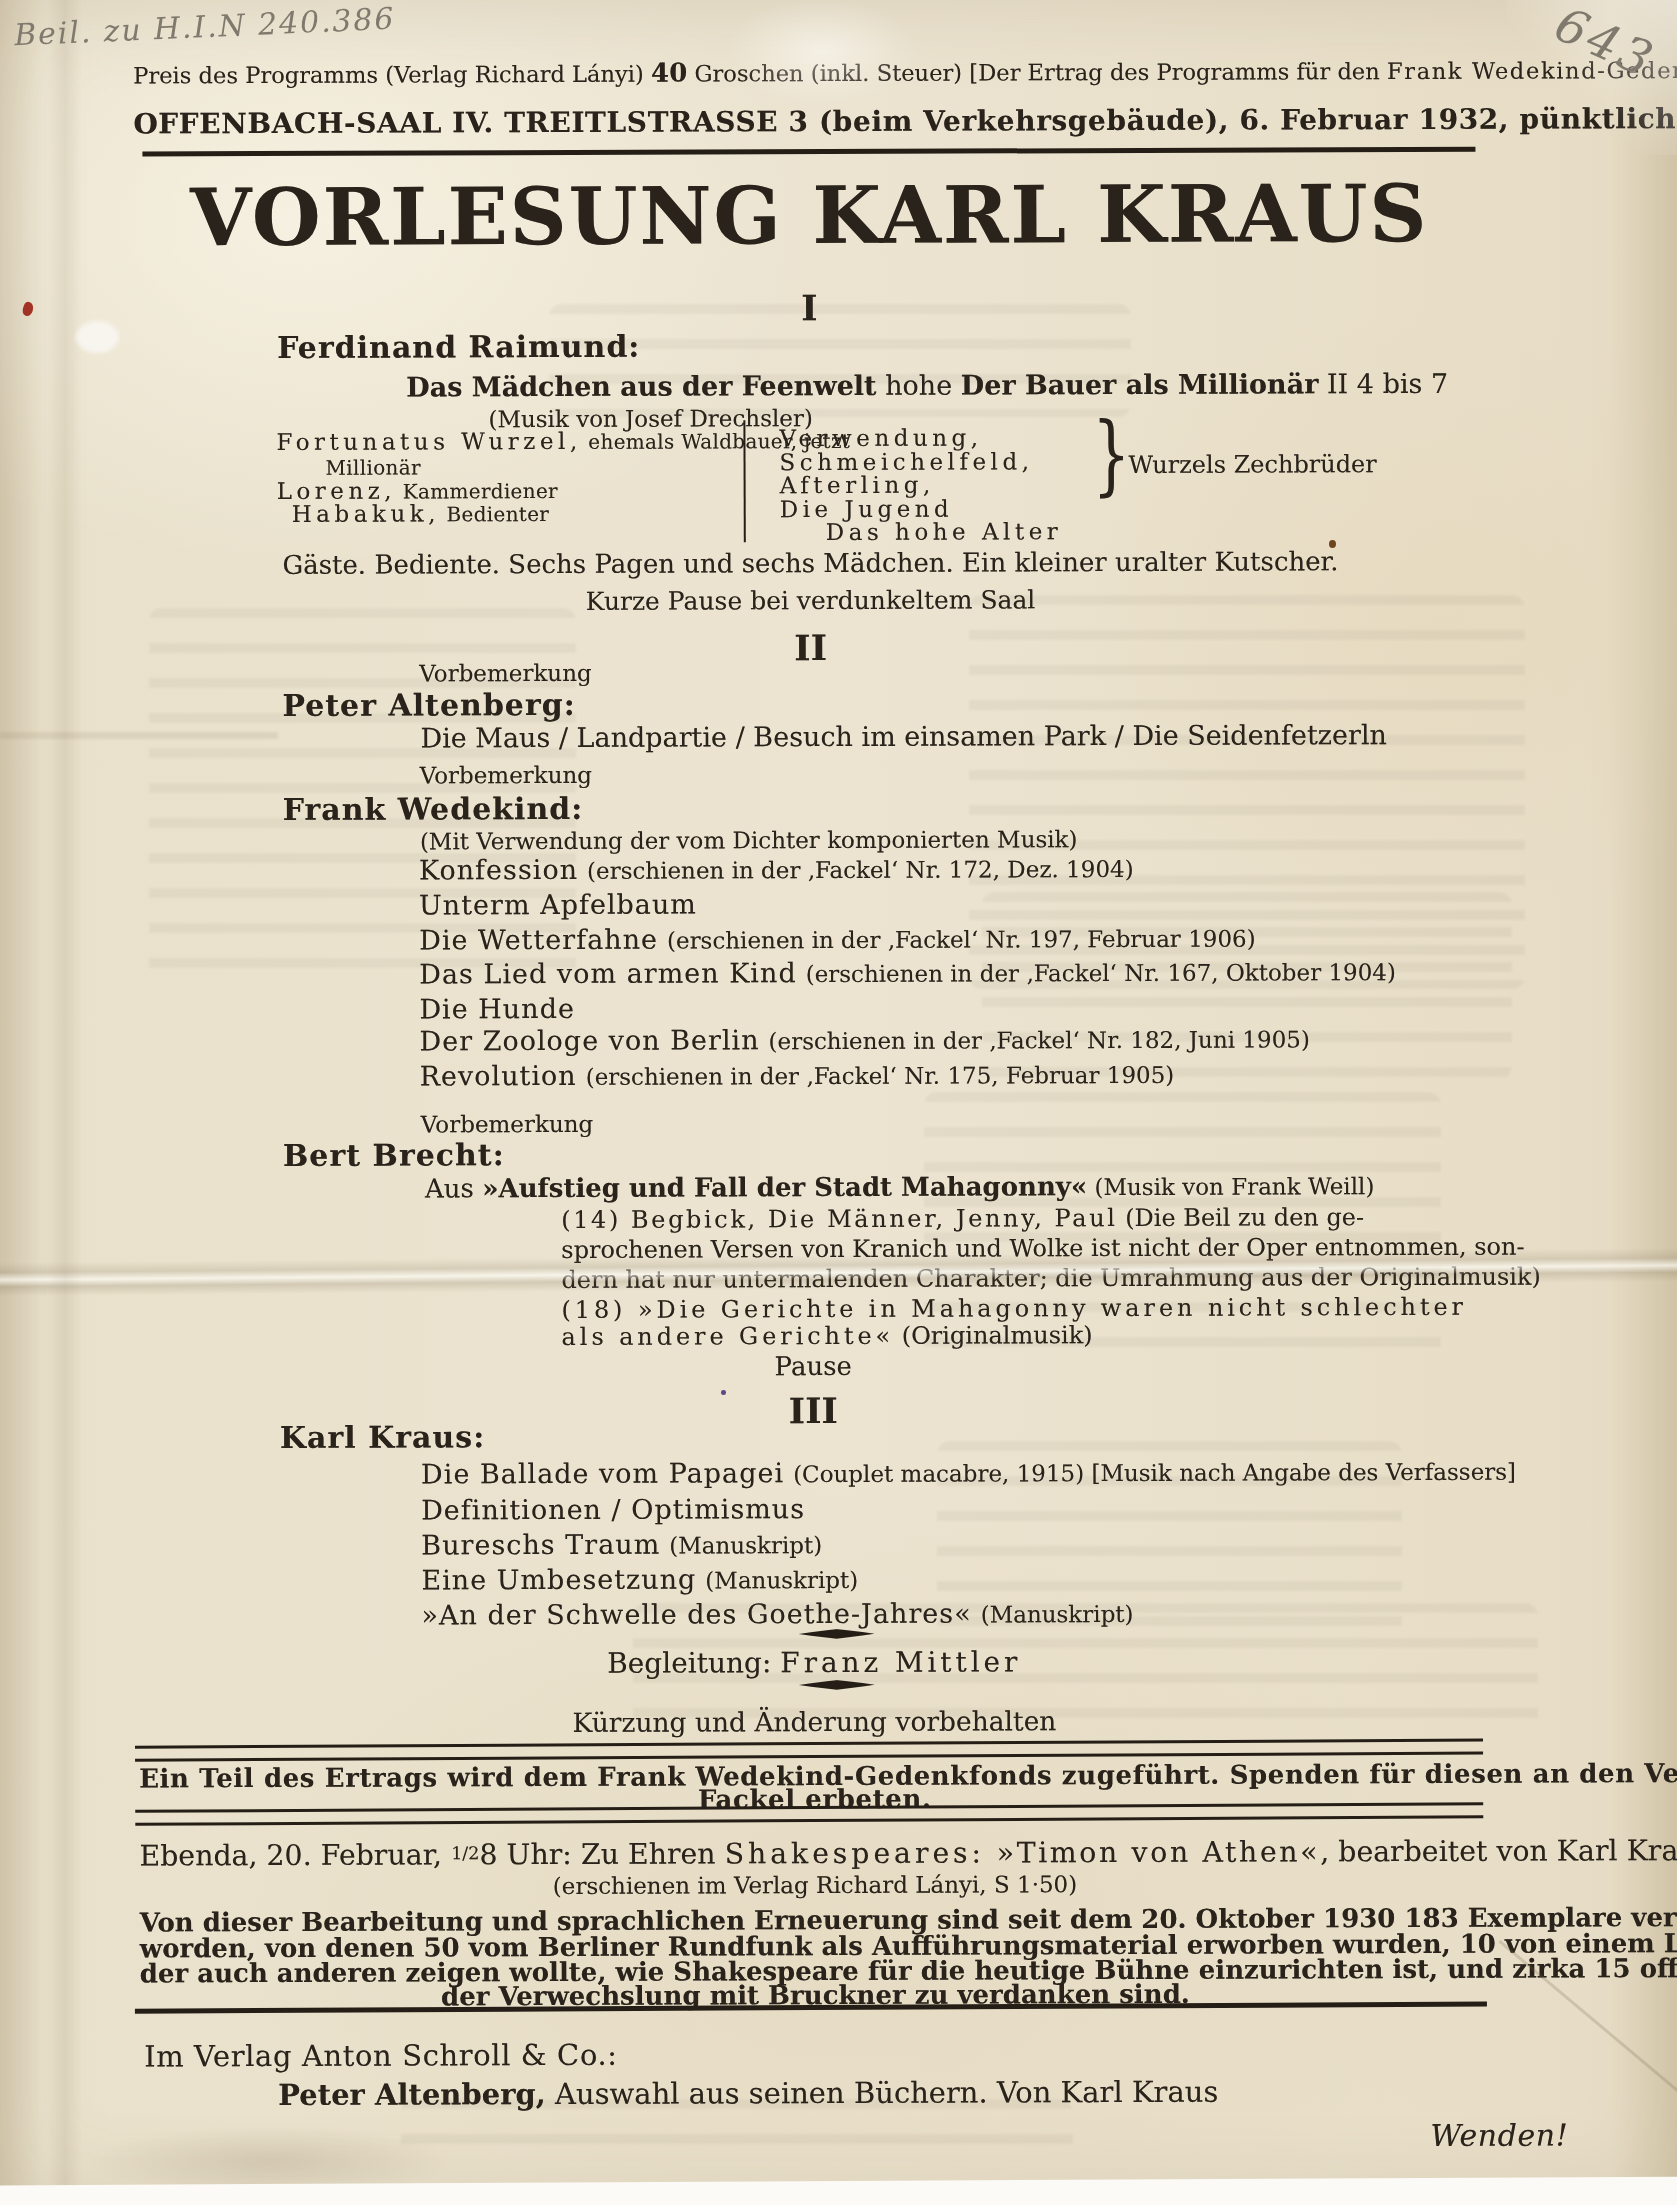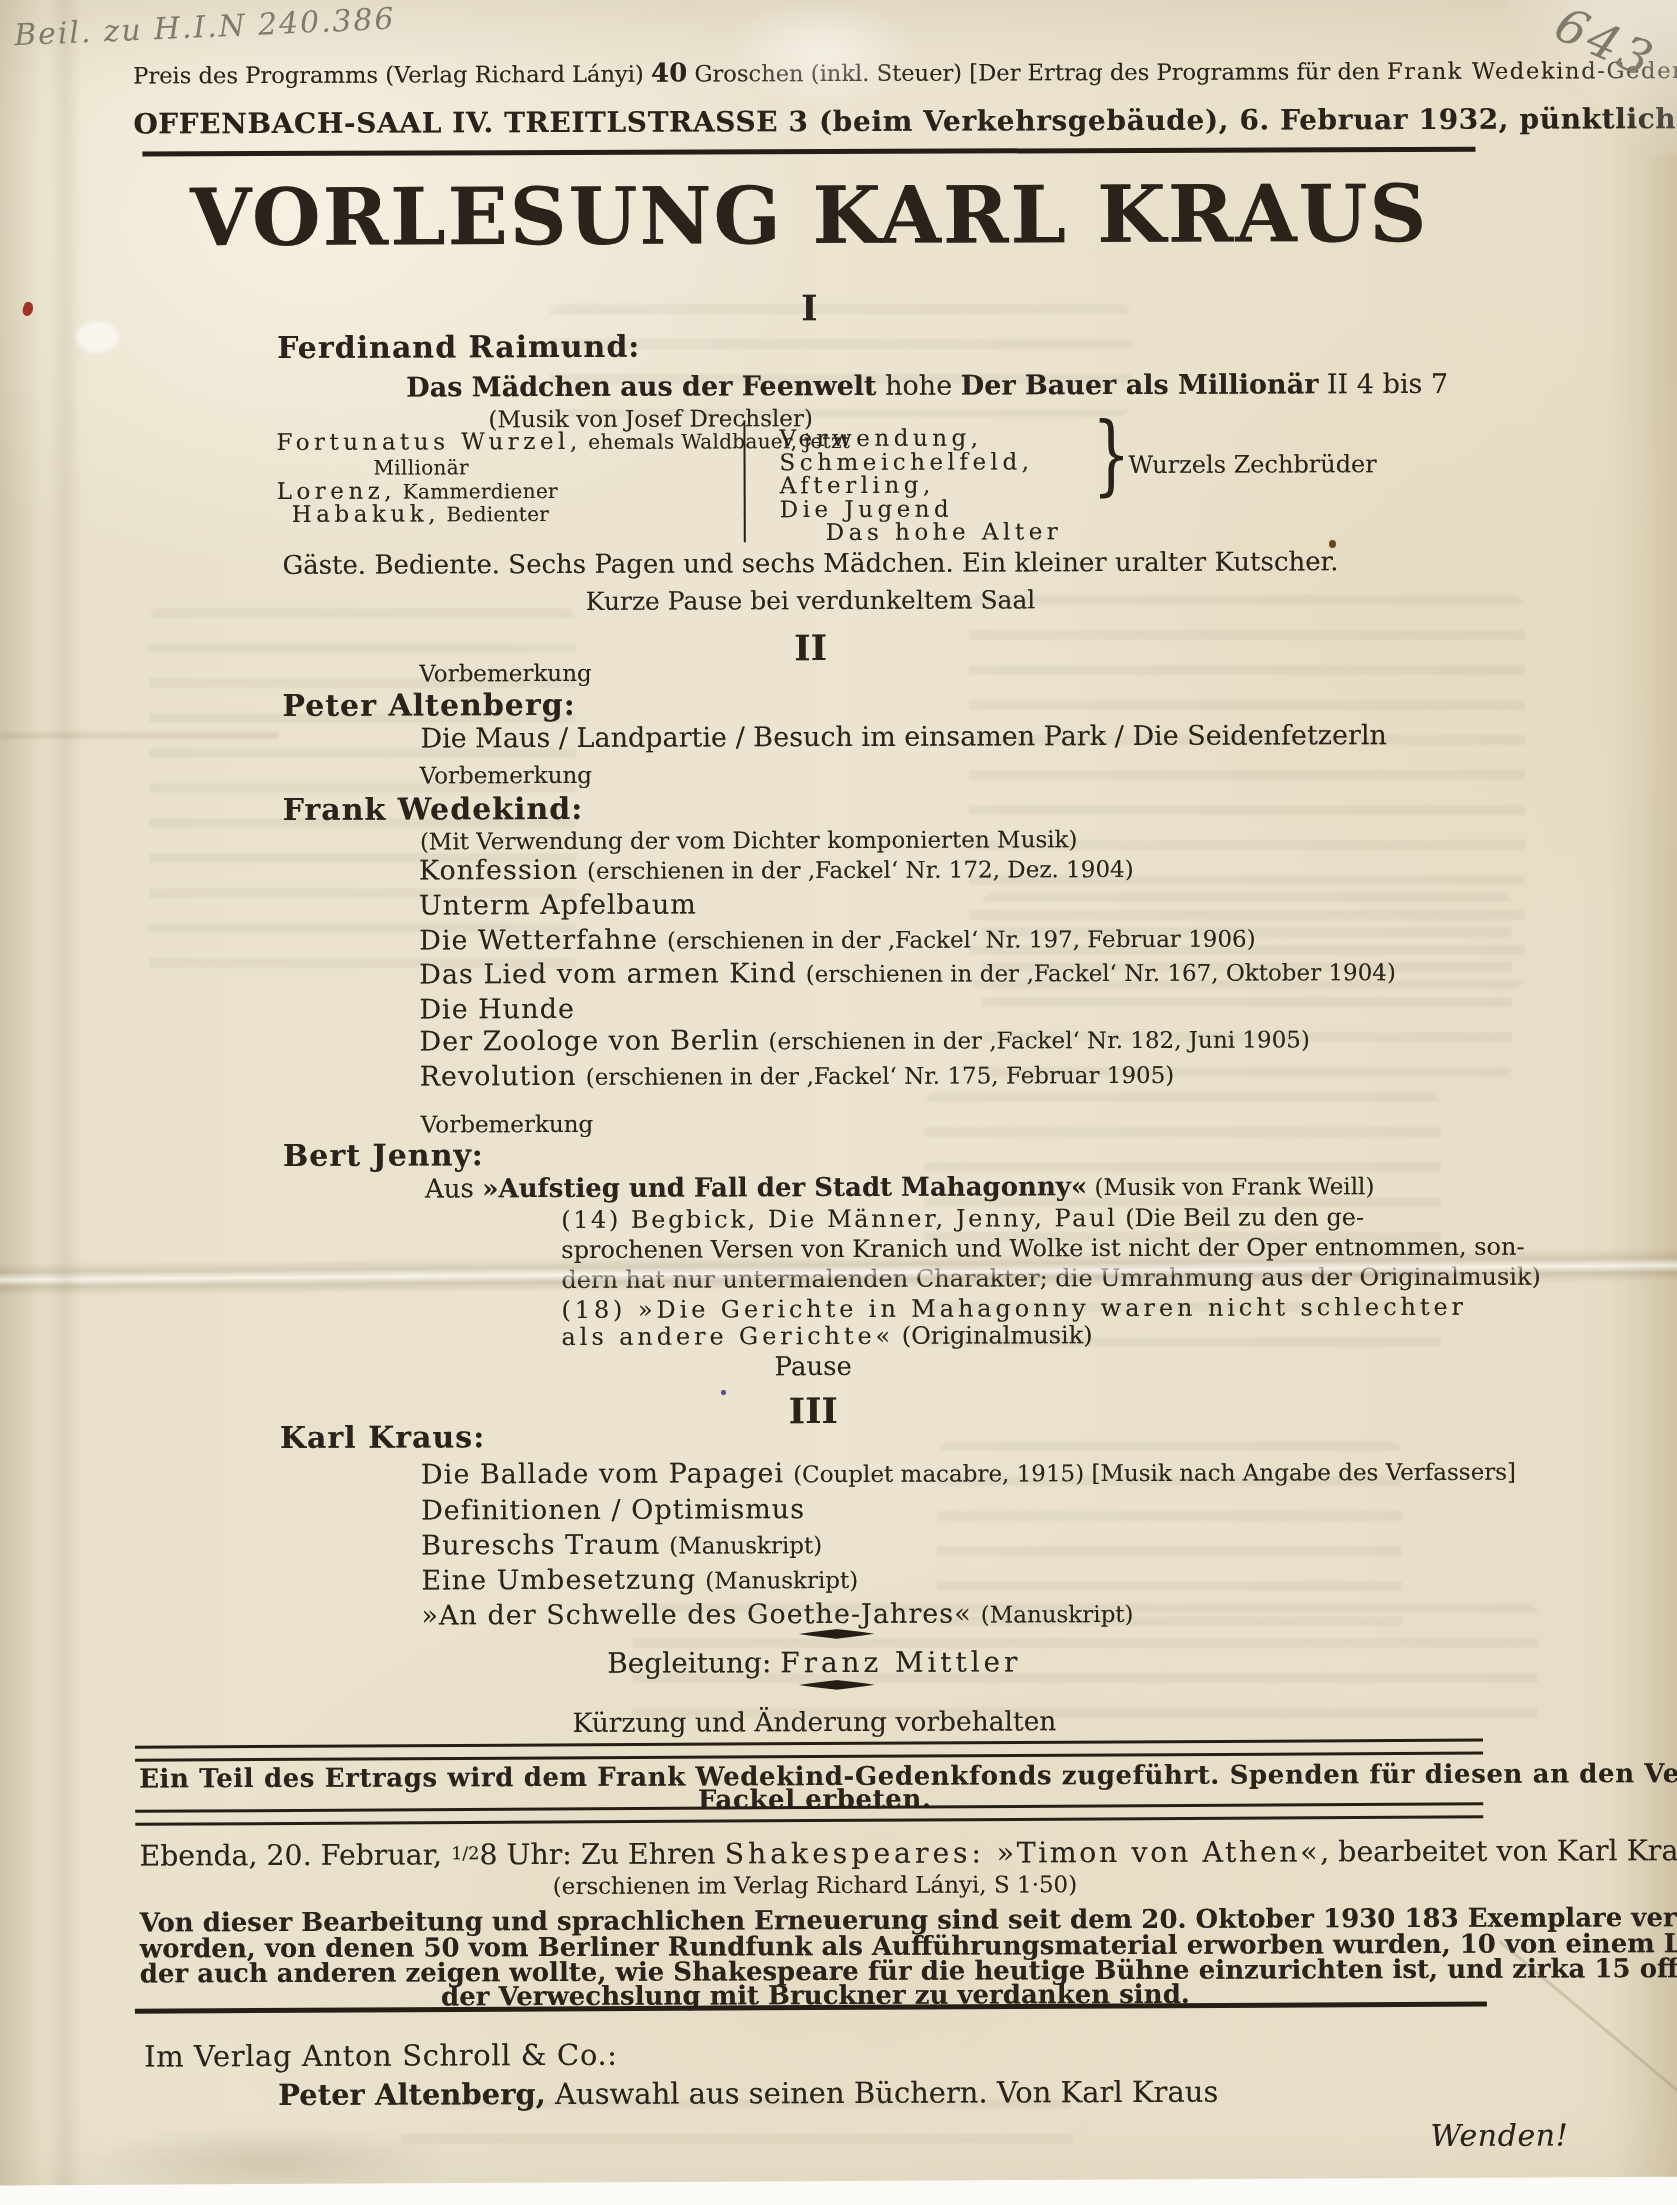--- a/index.html
+++ b/index.html
@@ -87,21 +87,21 @@
 
     <div class="abs ctr b" style="top:169px;font-size:79px;letter-spacing:1.9px;">VORLESUNG KARL KRAUS</div>
 
     <div class="abs ctr b" style="top:287px;font-size:35px;">I</div>
     <div class="abs b ls1" style="left:279px;top:328px;font-size:30px;">Ferdinand Raimund:</div>
 
     <div class="abs" style="left:408px;top:370px;font-size:27px;"><b>Das Mädchen aus der Feenwelt</b><span> hohe </span><b>Der Bauer als Millionär</b><span> II 4 bis 7</span></div>
     <div class="abs" style="left:490px;top:405px;font-size:23px;">(Musik von Josef Drechsler)</div>
 
     <div class="abs" style="left:278px;top:427px;"><span class="castname">Fortunatus Wurzel,</span><span class="castdesc"> ehemals Waldbauer, jetzt</span></div>
-    <div class="abs castdesc" style="left:327px;top:454px;margin-left:48px;">Millionär</div>
+    <div class="abs castdesc" style="left:327px;top:454px;">Millionär</div>
     <div class="abs" style="left:278px;top:476px;"><span class="castname">Lorenz,</span><span class="castdesc"> Kammerdiener</span></div>
     <div class="abs" style="left:278px;top:499px;margin-left:15px;"><span class="castname">Habakuk,</span><span class="castdesc"> Bedienter</span></div>
 
     <div class="rule" style="left:745px;top:420px;width:1.9px;height:122px;"></div>
 
     <div class="abs castname" style="left:781px;top:425px;">Verwendung,</div>
     <div class="abs castname" style="left:781px;top:449px;">Schmeichelfeld,</div>
     <div class="abs castname" style="left:781px;top:472px;">Afterling,</div>
     <div class="abs castname" style="left:781px;top:496px;">Die Jugend</div>
     <div class="abs castname" style="left:781px;top:519px;margin-left:46px;">Das hohe Alter</div>
@@ -121,21 +121,21 @@
 
     <div class="abs" style="left:419px;top:853px;"><span class="item-t">Konfession</span><span class="note">(erschienen in der ‚Fackel‘ Nr. 172, Dez. 1904)</span></div>
     <div class="abs" style="left:419px;top:888px;"><span class="item-t">Unterm Apfelbaum</span><span class="note"></span></div>
     <div class="abs" style="left:419px;top:923px;"><span class="item-t">Die Wetterfahne</span><span class="note">(erschienen in der ‚Fackel‘ Nr. 197, Februar 1906)</span></div>
     <div class="abs" style="left:419px;top:957px;"><span class="item-t">Das Lied vom armen Kind</span><span class="note">(erschienen in der ‚Fackel‘ Nr. 167, Oktober 1904)</span></div>
     <div class="abs" style="left:419px;top:992px;"><span class="item-t">Die Hunde</span><span class="note"></span></div>
     <div class="abs" style="left:419px;top:1024px;"><span class="item-t">Der Zoologe von Berlin</span><span class="note">(erschienen in der ‚Fackel‘ Nr. 182, Juni 1905)</span></div>
     <div class="abs" style="left:419px;top:1059px;"><span class="item-t">Revolution</span><span class="note">(erschienen in der ‚Fackel‘ Nr. 175, Februar 1905)</span></div>
 
     <div class="abs" style="left:420px;top:1110px;font-size:23px;">Vorbemerkung</div>
-    <div class="abs b ls1" style="left:282px;top:1136px;font-size:30px;">Bert Jenny:</div>
+    <div class="abs b ls1" style="left:282px;top:1136px;font-size:30px;">Bert Brecht:</div>
 
     <div class="abs" style="left:424px;top:1172px;font-size:26px;"><span>Aus </span><b>»Aufstieg und Fall der Stadt Mahagonny«</b><span class="note"> (Musik von Frank Weill)</span></div>
 
     <div class="abs" style="left:560px;top:1205px;font-size:24px;"><span class="ls4">(14) Begbick, Die Männer, Jenny, Paul</span><span> (Die Beil zu den ge-</span></div>
     <div class="abs" style="left:560px;top:1235px;font-size:24px;">sprochenen Versen von Kranich und Wolke ist nicht der Oper entnommen, son-</div>
     <div class="abs" style="left:560px;top:1265px;font-size:24px;">dern hat nur untermalenden Charakter; die Umrahmung aus der Originalmusik)</div>
     <div class="abs ls6" style="left:560px;top:1295px;font-size:24px;">(18) »Die Gerichte in Mahagonny waren nicht schlechter</div>
     <div class="abs" style="left:560px;top:1322px;font-size:24px;"><span class="ls6">als andere Gerichte«</span><span> (Originalmusik)</span></div>
 
     <div class="abs ctr" style="top:1351px;font-size:26px;">Pause</div>

